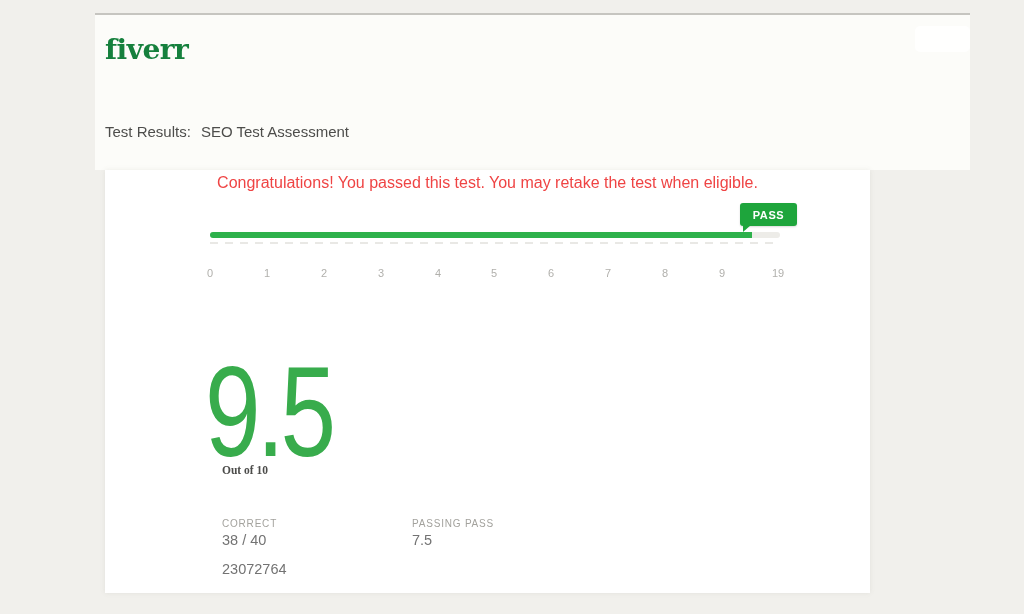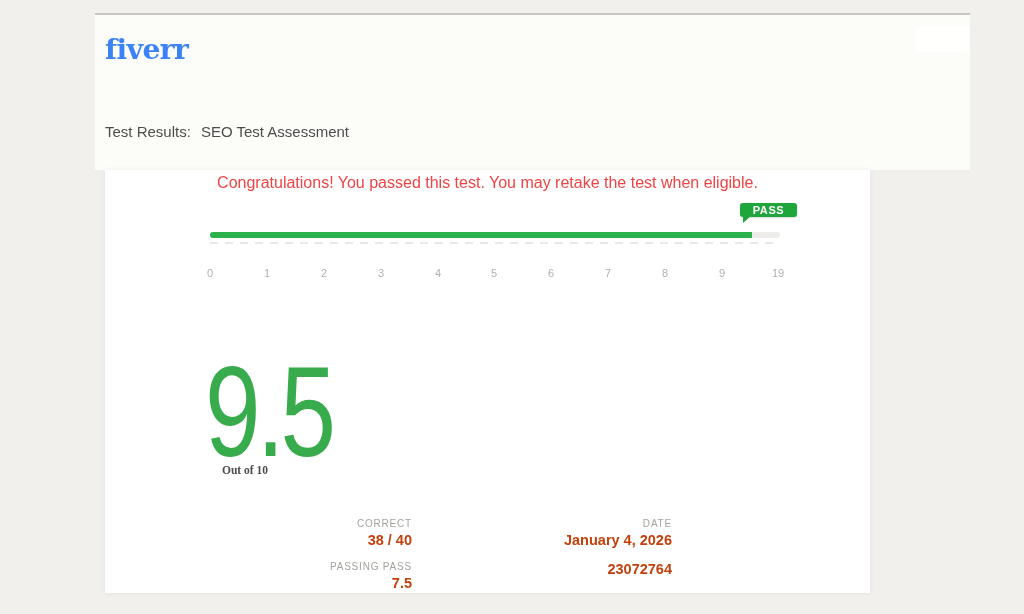--- a/index.html
+++ b/index.html
@@ -24,21 +24,21 @@
     position: absolute; left: 95px; top: 15px;
     width: 875px; height: 155px;
     background: #fcfcf9;
   }
   .logo {
     position: absolute; left: 10px; top: 18px;
     font-family: "DejaVu Serif", serif;
     font-weight: 800;
     font-size: 28px;
     letter-spacing: -0.5px;
-    color: #3b82f6;
+    color: #15803d;
     cursor: pointer;
   }
   .blur-chip {
     position: absolute; left: 820px; top: 11px;
     width: 55px; height: 26px;
     background: rgba(255,255,255,0.85);
     border-radius: 5px;
   }
   .page-title {
     position: absolute; left: 10px; top: 108px;
@@ -54,21 +54,21 @@
     box-shadow: 0 0 5px rgba(120,120,110,0.12);
   }
   .congrats {
     position: absolute; left: 0; top: 4px; width: 100%;
     text-align: center;
     font-size: 16px;
     color: #ef4444;
   }
   .pass-badge {
     position: absolute; left: 635px; top: 33px;
-    width: 57px; height: 14px;
+    width: 57px; height: 23px;
     background: #1ea53c;
     border-radius: 3px;
     color: #ffffff;
     font-size: 11px; font-weight: 700; letter-spacing: 0.6px;
     display: flex; align-items: center; justify-content: center;
     box-shadow: 0 1px 2px rgba(0,0,0,0.15);
   }
   .pass-badge::after {
     content: "";
     position: absolute; left: 3px; bottom: -6px;
@@ -113,32 +113,31 @@
     font-family: "Liberation Serif", serif;
     font-size: 11.5px;
     color: #4c4c4a;
     font-weight: bold;
   }
   .details {
     position: absolute; left: 117px; top: 348px;
     display: grid;
     grid-template-columns: 190px 260px;
     grid-row-gap: 13px;
-    text-align: right;
   }
   .detail-label {
     font-size: 10px;
     letter-spacing: 0.8px;
     color: #a3a29d;
     margin-bottom: 3px;
   }
   .detail-value {
     font-size: 14.5px;
-    font-weight: 700;
-    color: #c2410c;
+    font-weight: 400;
+    color: #737373;
   }
 </style>
 </head>
 <body>
 
 <div class="top-line"></div>
 
 <div class="header-panel">
   <div class="logo">fiverr</div>
   <div class="blur-chip"></div>
@@ -171,24 +170,20 @@
 
   <div class="score">9.5</div>
   <div class="out-of">Out of 10</div>
 
   <div class="details">
     <div>
       <div class="detail-label">CORRECT</div>
       <div class="detail-value">38 / 40</div>
     </div>
     <div>
-      <div class="detail-label">DATE</div>
-      <div class="detail-value">January 4, 2026</div>
-    </div>
-    <div>
       <div class="detail-label">PASSING PASS</div>
       <div class="detail-value">7.5</div>
     </div>
     <div>
       <div class="detail-value">23072764</div>
     </div>
   </div>
 </div>
 
 </body></html>

